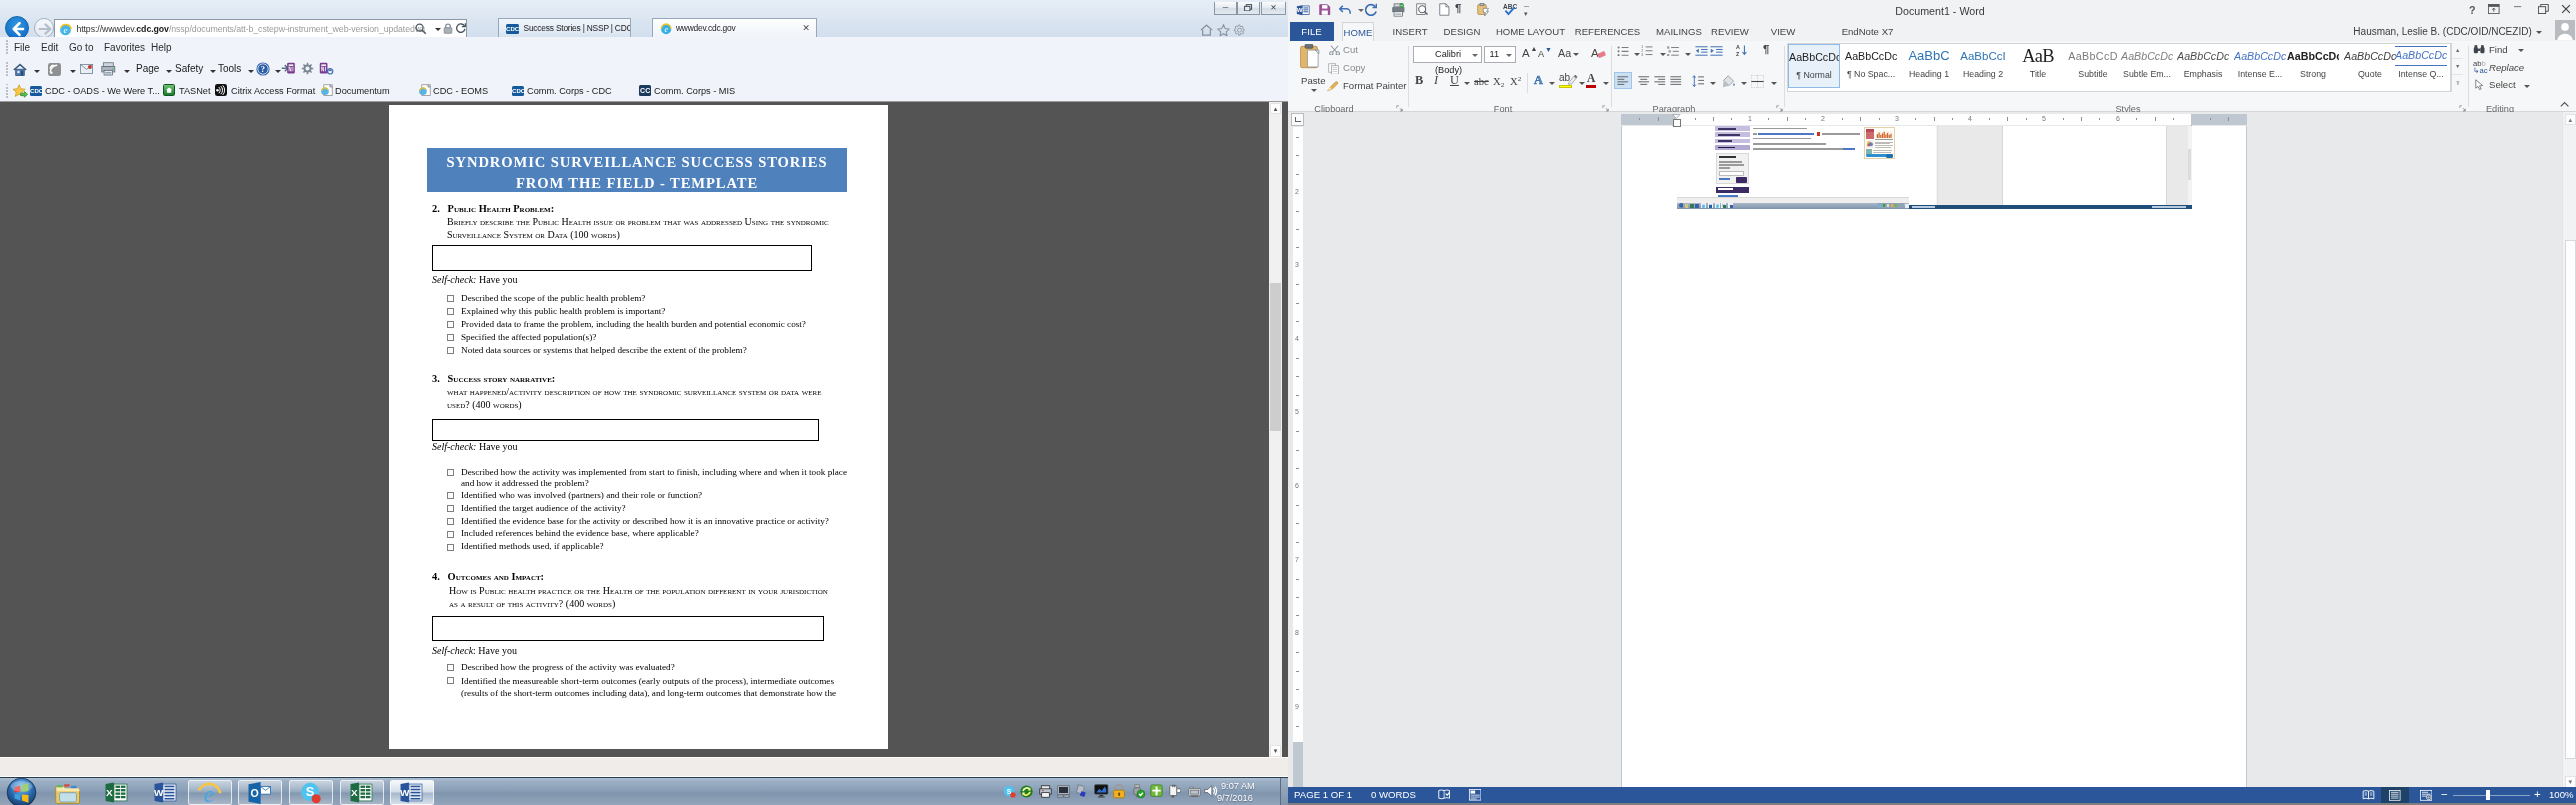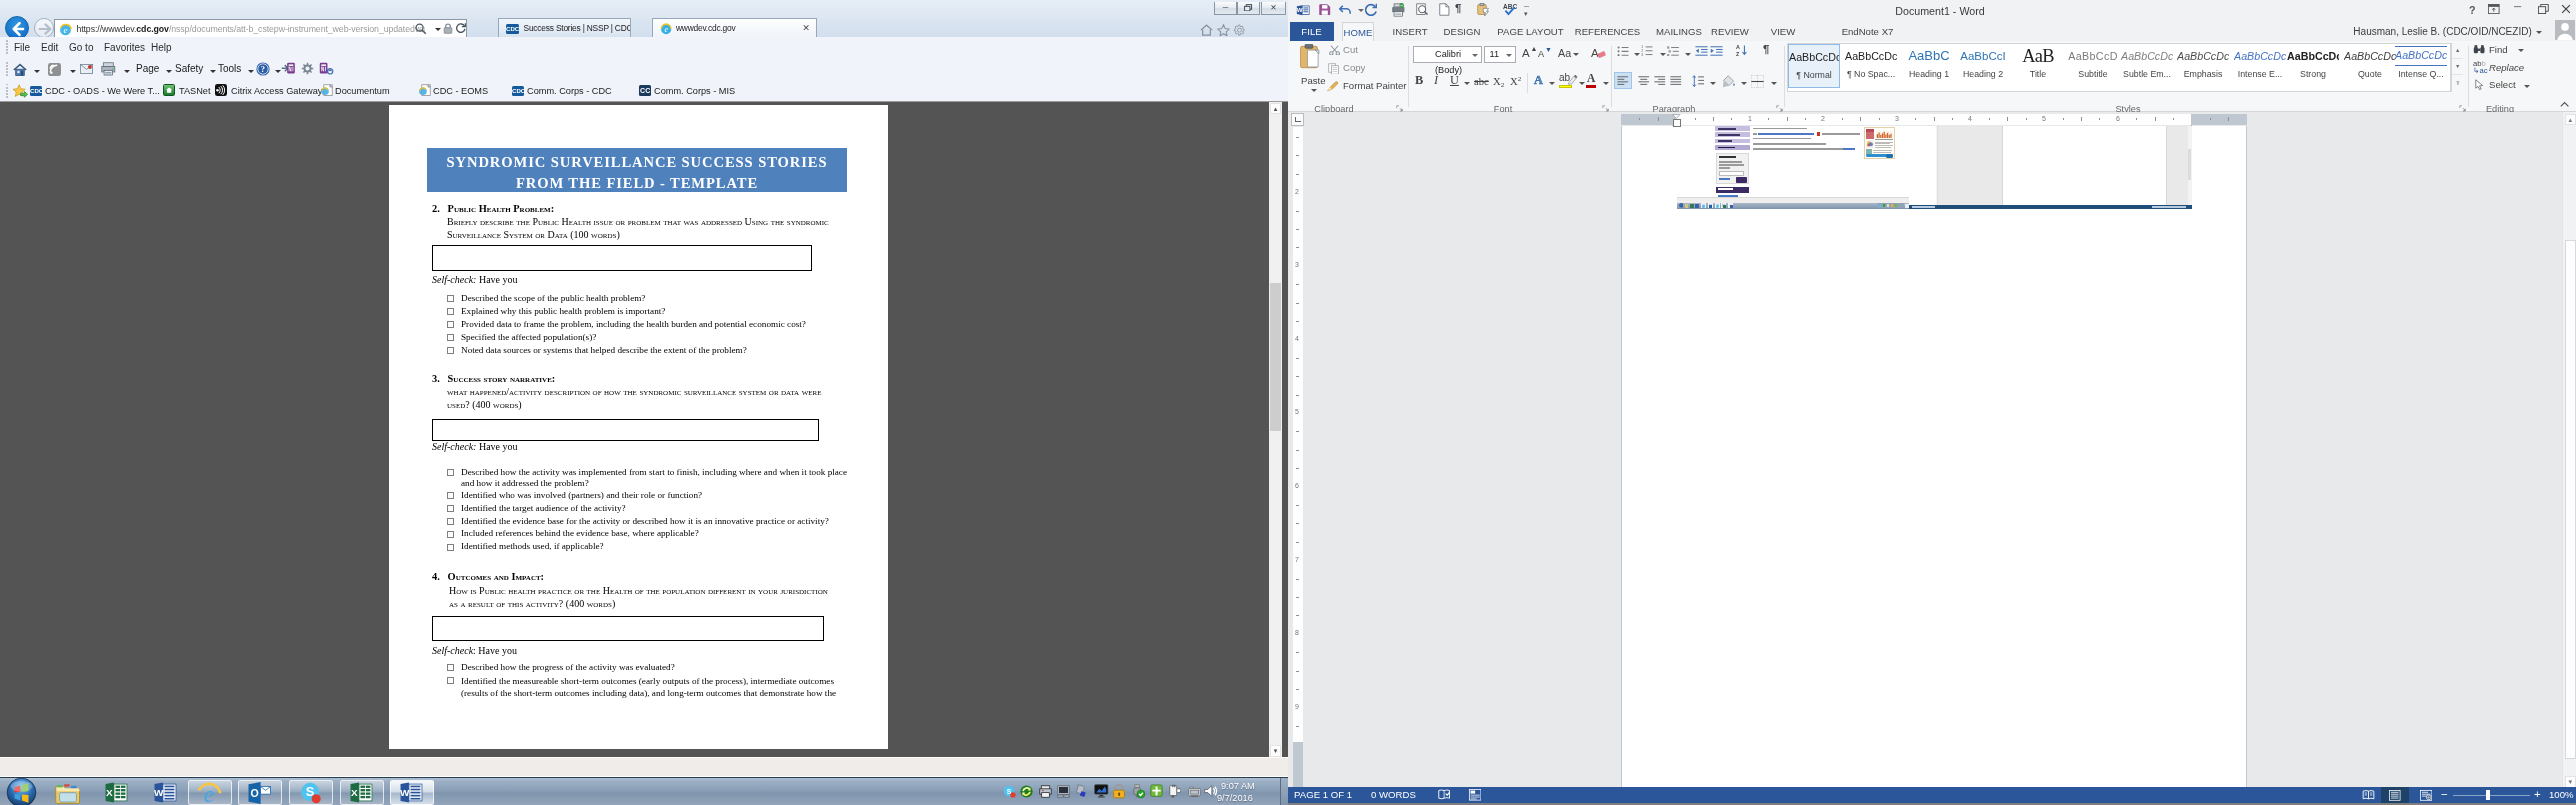--- a/index.html
+++ b/index.html
@@ -246,21 +246,21 @@
       </div>
     <span class="favitem" style="left:179px;">TASNet</span>
     <div class="abs" style="left:215px;top:3.1px;width:12.3px;height:12.3px;background:#111;border-radius:2.3px;"><svg width="12.3" height="12.3" viewBox="0 0 16 16">
           <g fill="none" stroke="#fff">
             <path d="M5 4 a5.5 5.5 0 0 1 0 8" stroke-width="1.3"></path>
             <path d="M7.5 2.8 a7 7 0 0 1 0 10.4" stroke-width="1.3"></path>
             <path d="M10 1.8 a8.8 8.8 0 0 1 0 12.4" stroke-width="1.3"></path>
           </g>
           <circle cx="3.2" cy="8" r="1.6" fill="#fff"></circle>
         </svg></div>
-    <span class="favitem" style="left:231px;">Citrix Access Gateway</span>
+    <span class="favitem" style="left:231px;">Citrix Access Format</span>
     <svg class="abs" style="left:320px;top:3.1px;" width="13" height="13" viewBox="0 0 17 17">
         <rect x="5" y="1" width="11" height="14" fill="#fff" stroke="#8a8a8a"></rect>
         <path d="M13 1 l3 3 h-3 Z" fill="#cdd6e0" stroke="#8a8a8a"></path>
         <circle cx="6.5" cy="9.5" r="5" fill="#49b0e3" opacity="0.92"></circle>
         <path d="M2.5 9 a4.2 4.2 0 0 1 8 -1.5" fill="none" stroke="#f3c324" stroke-width="1.5"></path>
       </svg>
     <span class="favitem" style="left:335px;">Documentum</span>
     <svg class="abs" style="left:418px;top:3.1px;" width="13" height="13" viewBox="0 0 17 17">
         <rect x="5" y="1" width="11" height="14" fill="#fff" stroke="#8a8a8a"></rect>
         <path d="M13 1 l3 3 h-3 Z" fill="#cdd6e0" stroke="#8a8a8a"></path>
@@ -572,21 +572,21 @@
       </svg>
     <svg class="abs" style="left:1273px;top:3.8px;" width="10" height="10" viewBox="0 0 13 13">
         <path d="M1.5 1.5 L11.5 11.5 M11.5 1.5 L1.5 11.5" stroke="#444" stroke-width="1.6"></path>
       </svg>
   </div>
   <div id="w-tabs">
     <div class="wtab" id="tab-file">FILE</div>
     <div class="wtab" id="tab-home" style="left:54px;width:32px;">HOME</div>
     <div class="wtab" style="left:98px;width:48px;">INSERT</div>
     <div class="wtab" style="left:150px;width:48px;">DESIGN</div>
-    <div class="wtab" style="left:202px;width:81px;">PAGE LAYOUT</div>
+    <div class="wtab" style="left:202px;width:81px;">HOME LAYOUT</div>
     <div class="wtab" style="left:284px;width:71px;">REFERENCES</div>
     <div class="wtab" style="left:359px;width:64px;">MAILINGS</div>
     <div class="wtab" style="left:419px;width:46px;">REVIEW</div>
     <div class="wtab" style="left:476px;width:38px;">VIEW</div>
     <div class="wtab" style="left:541px;width:77px;text-transform:none;">EndNote X7</div>
     <span class="abs" style="right:34px;top:4.6px;font-size:10px;color:#3b3b3b;">Hausman, Leslie B. (CDC/OID/NCEZID) <span class="caret" style="border-top-color:#555;margin-left:1.5px;"></span></span>
     <div class="abs" style="left:1267px;top:-1.5px;width:20px;height:20px;background:#b8bcc0;"><svg width="20" height="20" viewBox="0 0 26 26">
           <circle cx="13" cy="9" r="5" fill="#fff"></circle>
           <path d="M3 26 a10 8 0 0 1 20 0 Z" fill="#fff"></path>
         </svg></div>

